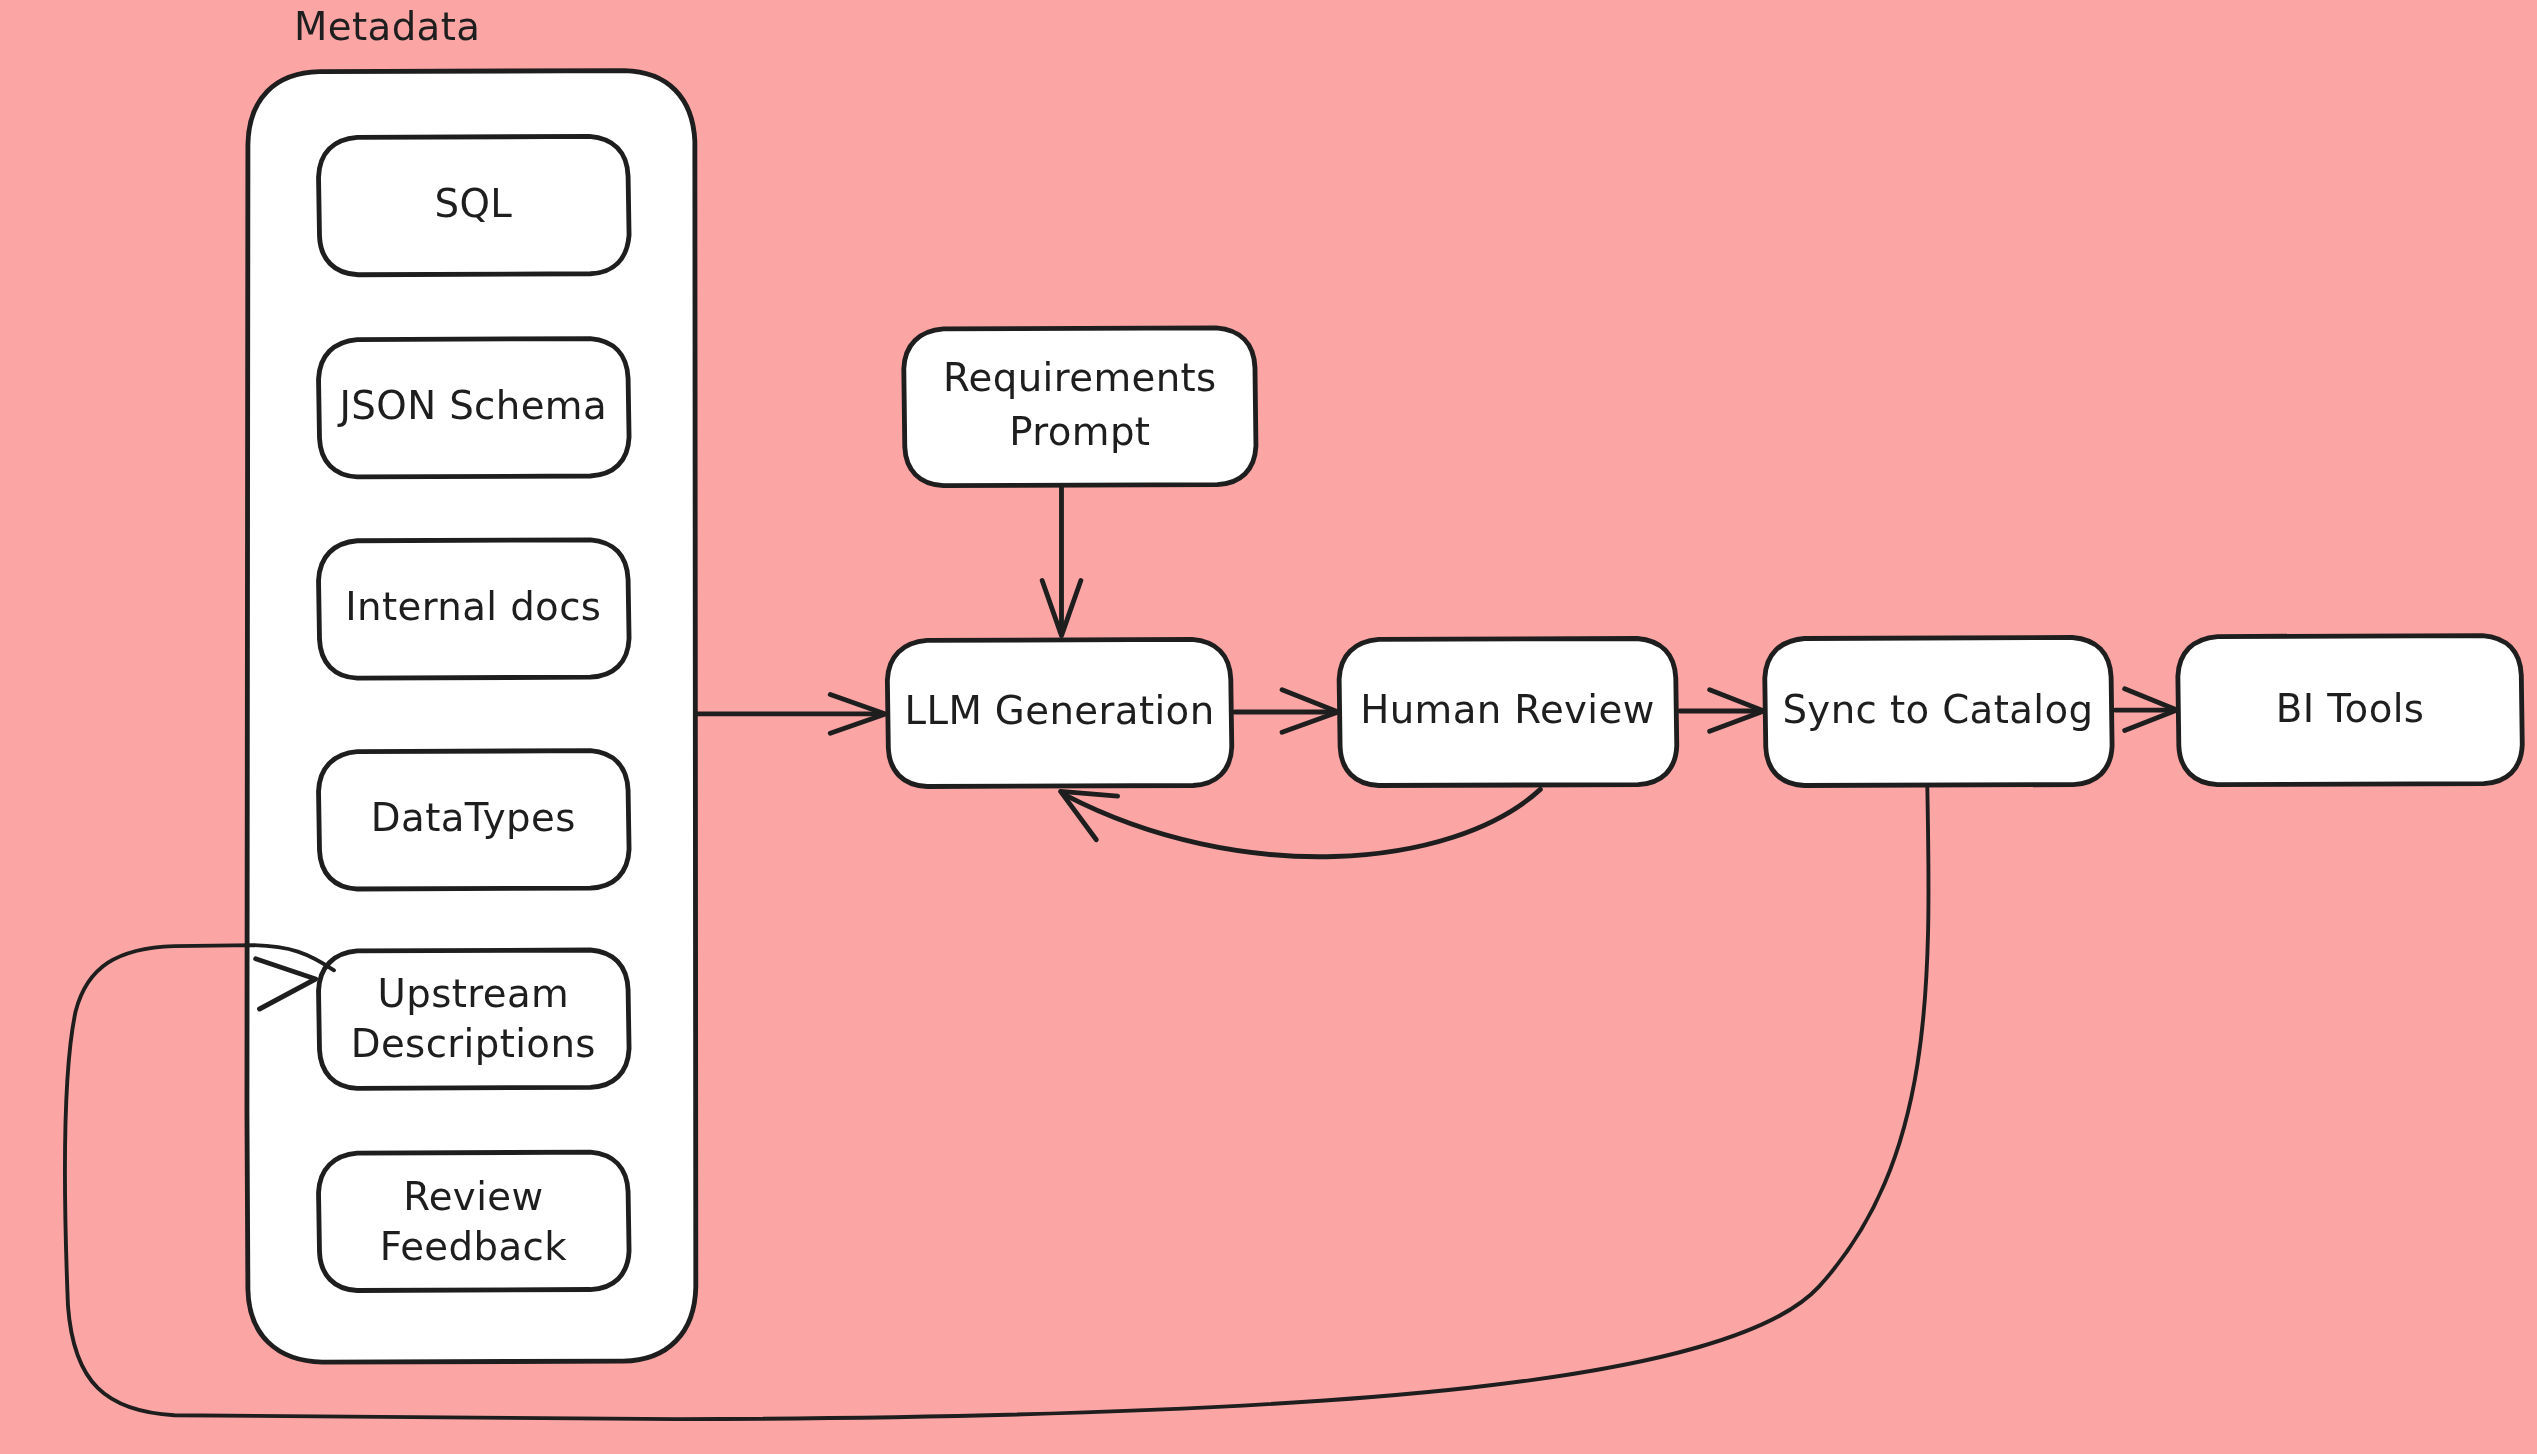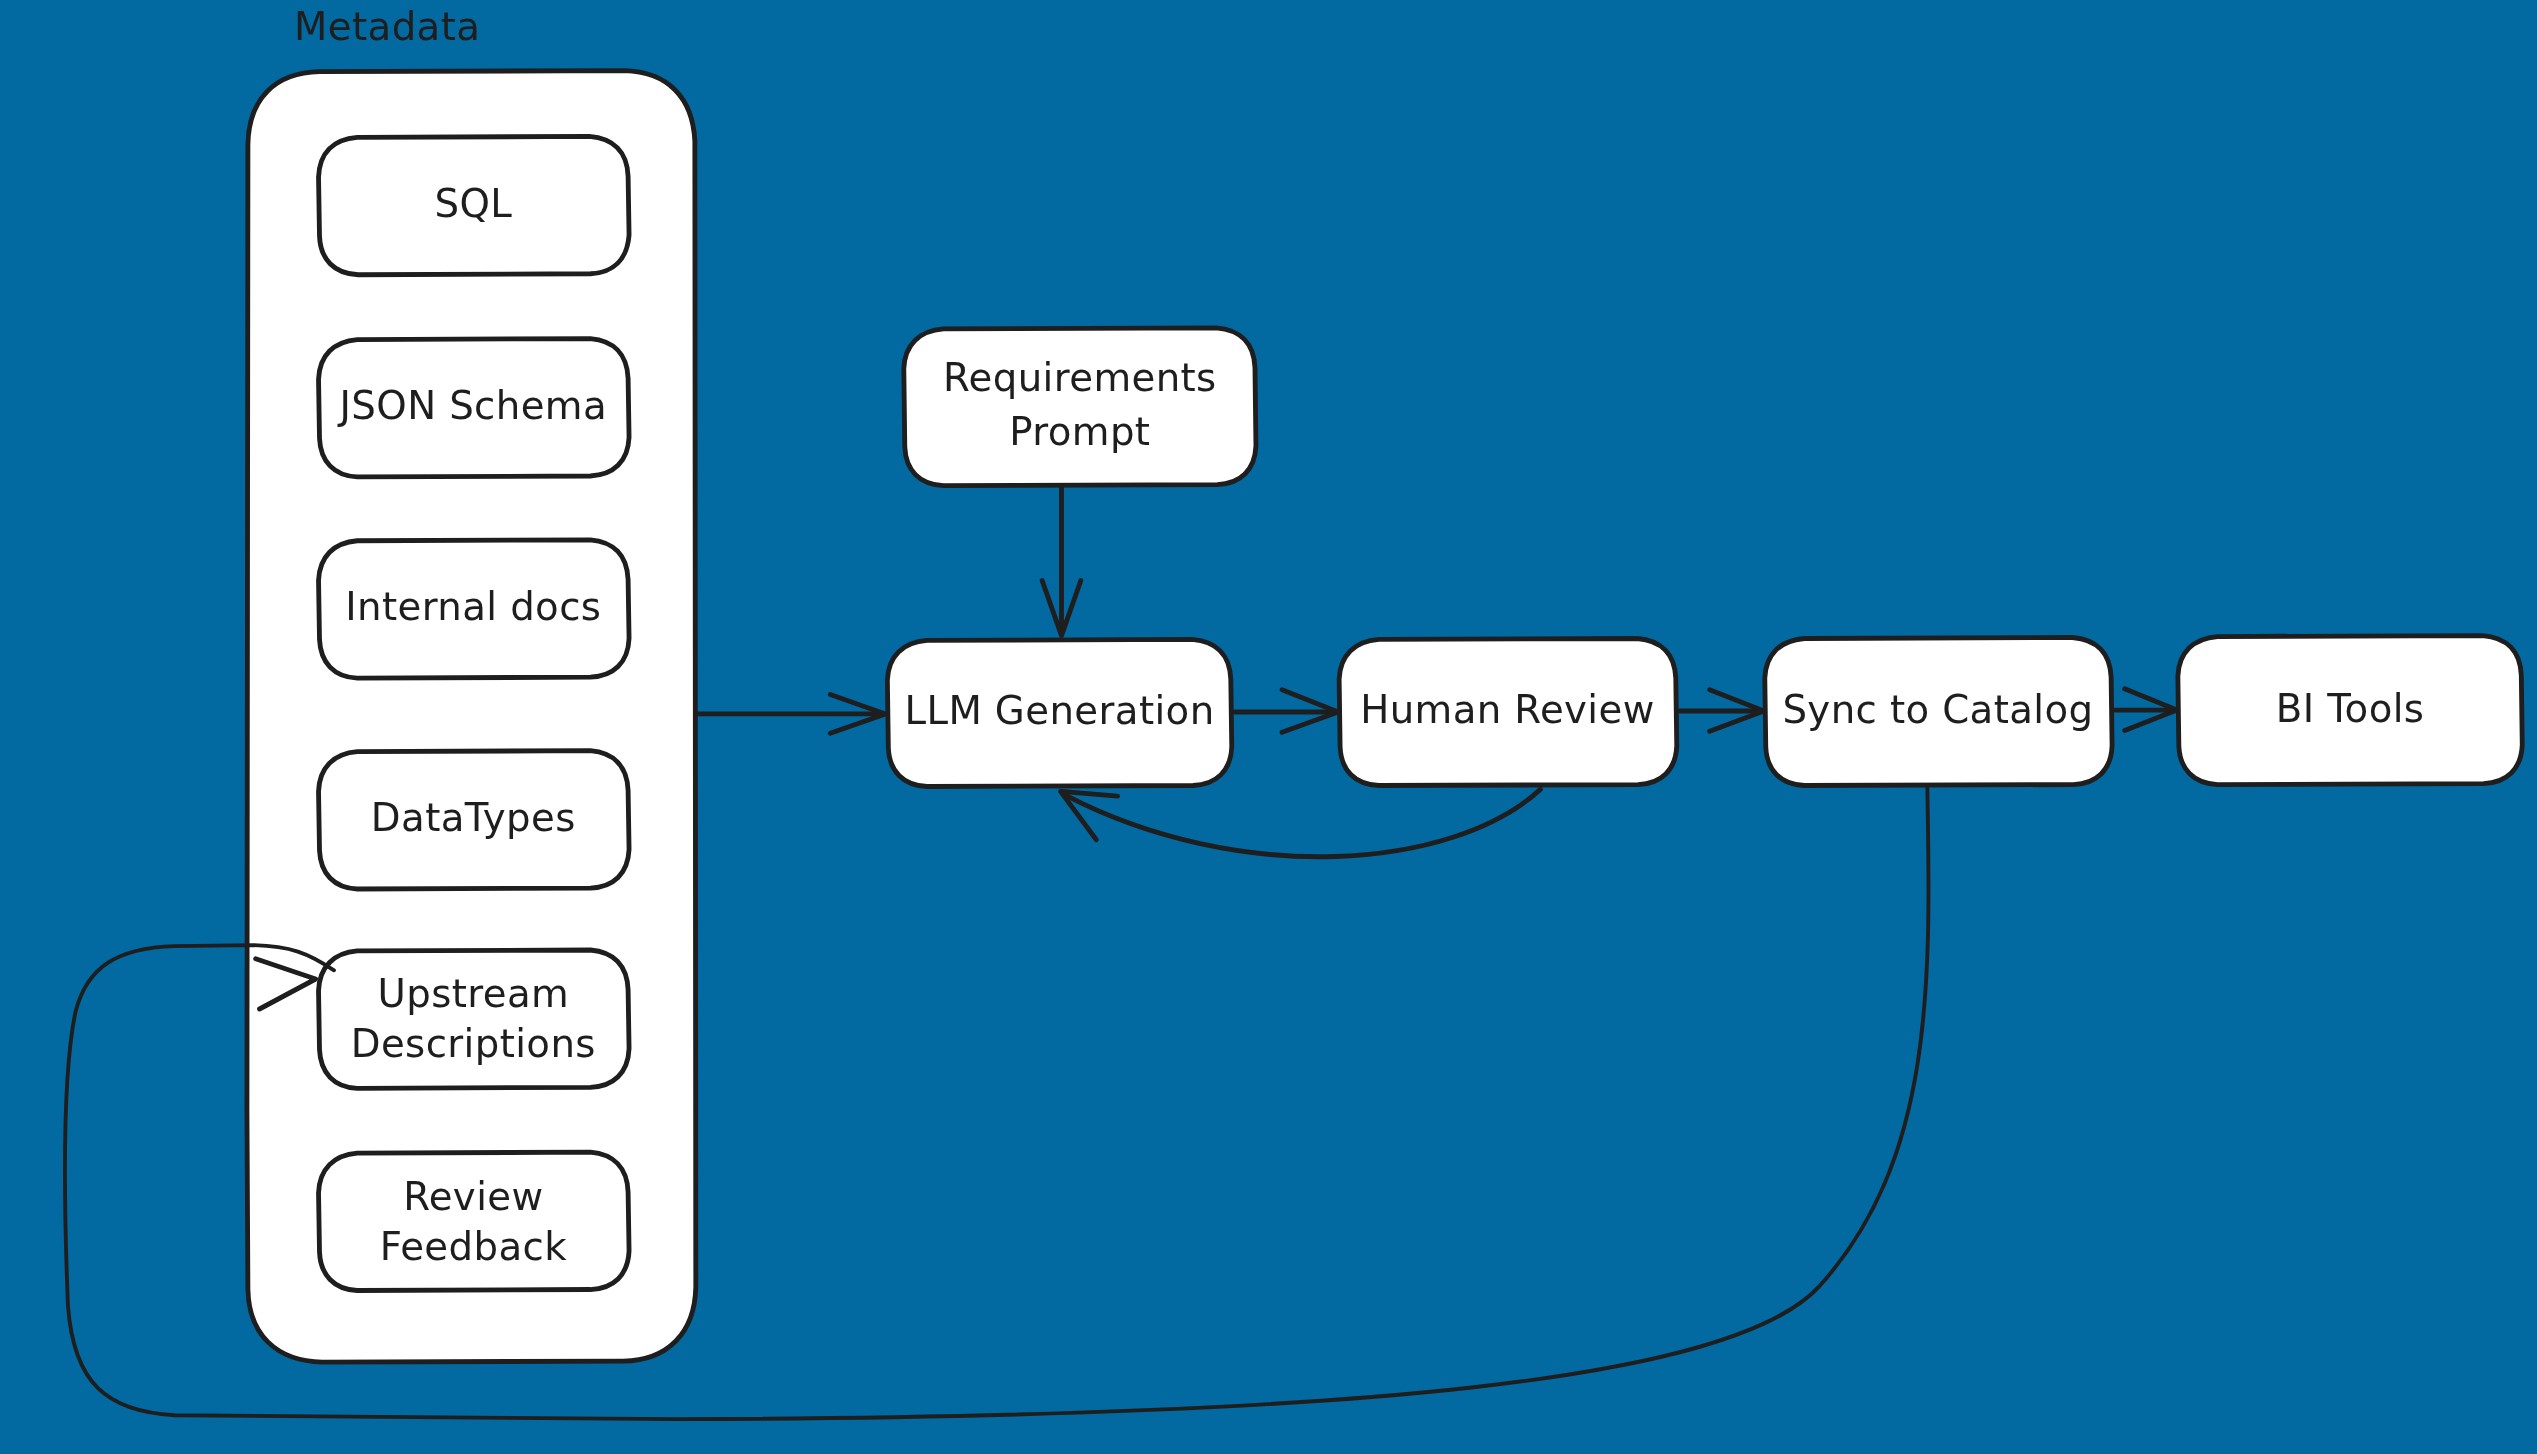--- a/index.html
+++ b/index.html
@@ -11,21 +11,21 @@
   body {
     width: 2538px;
     height: 1454px;
     overflow: hidden;
     font-family: "DejaVu Sans", sans-serif;
   }
   #diagram-root {
     position: relative;
     width: 2538px;
     height: 1454px;
-    background: #0369a1;
+    background: #fca5a5;
   }
   svg#flow {
     display: block;
     width: 2538px;
     height: 1454px;
   }
   .node-shape {
     fill: #ffffff;
     stroke: #1e1e1e;
     stroke-width: 5;

